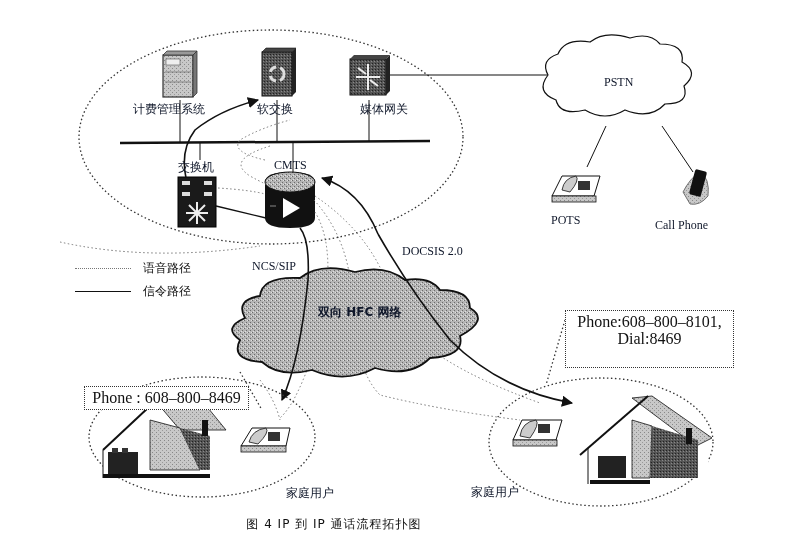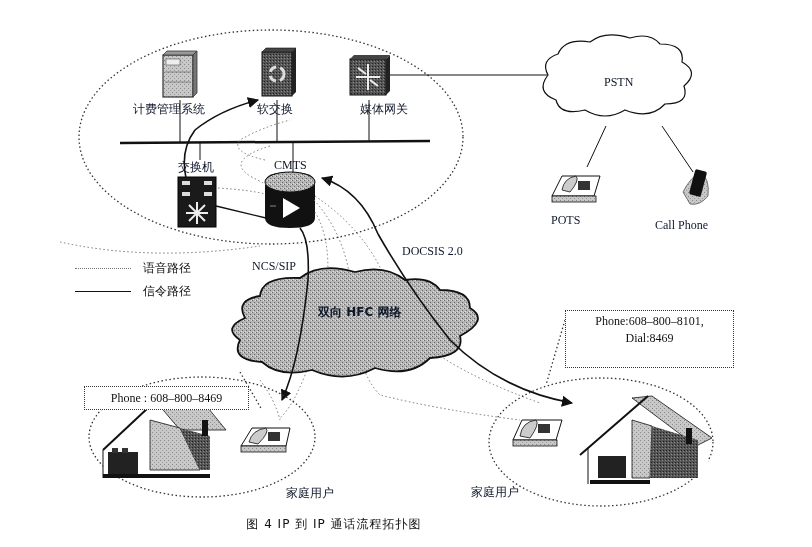--- a/index.html
+++ b/index.html
@@ -3,21 +3,21 @@
 <meta charset="utf-8">
 <style>
   html, body { margin: 0; padding: 0; background: #ffffff; }
   body { width: 812px; height: 547px; position: relative; overflow: hidden;
          font-family: "DejaVu Serif", "Liberation Serif", serif; color: #111; }
   #canvas { position: absolute; left: 0; top: 0; width: 812px; height: 547px; }
   .lbl { position: absolute; font-size: 12px; white-space: nowrap; color: #0f172a; }
   .lbl-cn { font-family: "DejaVu Sans", sans-serif; font-size: 12px; }
   .lbl-en { font-family: "Liberation Serif", serif; font-size: 12px; }
   .callout { position: absolute; border: 1.5px dotted #333; background: #fff;
-             font-family: "Liberation Serif", serif; font-size: 12px; text-align: center;
+             font-family: "Liberation Serif", serif; font-size: 16px; text-align: center;
              line-height: 17px; color: #111; }
   .legend-row { position: absolute; display: flex; align-items: center; gap: 12px;
                 font-family: "DejaVu Sans", sans-serif; font-size: 12px; }
   .legend-line { width: 56px; height: 0; }
   .legend-line.voice { border-top: 1px dotted #777; }
   .legend-line.signal { border-top: 1.5px solid #111; }
   .caption { position: absolute; left: 0; width: 668px; top: 516px; text-align: center;
              font-family: "DejaVu Sans", sans-serif; font-size: 12px; letter-spacing: 1px; }
 </style>
 </head>

